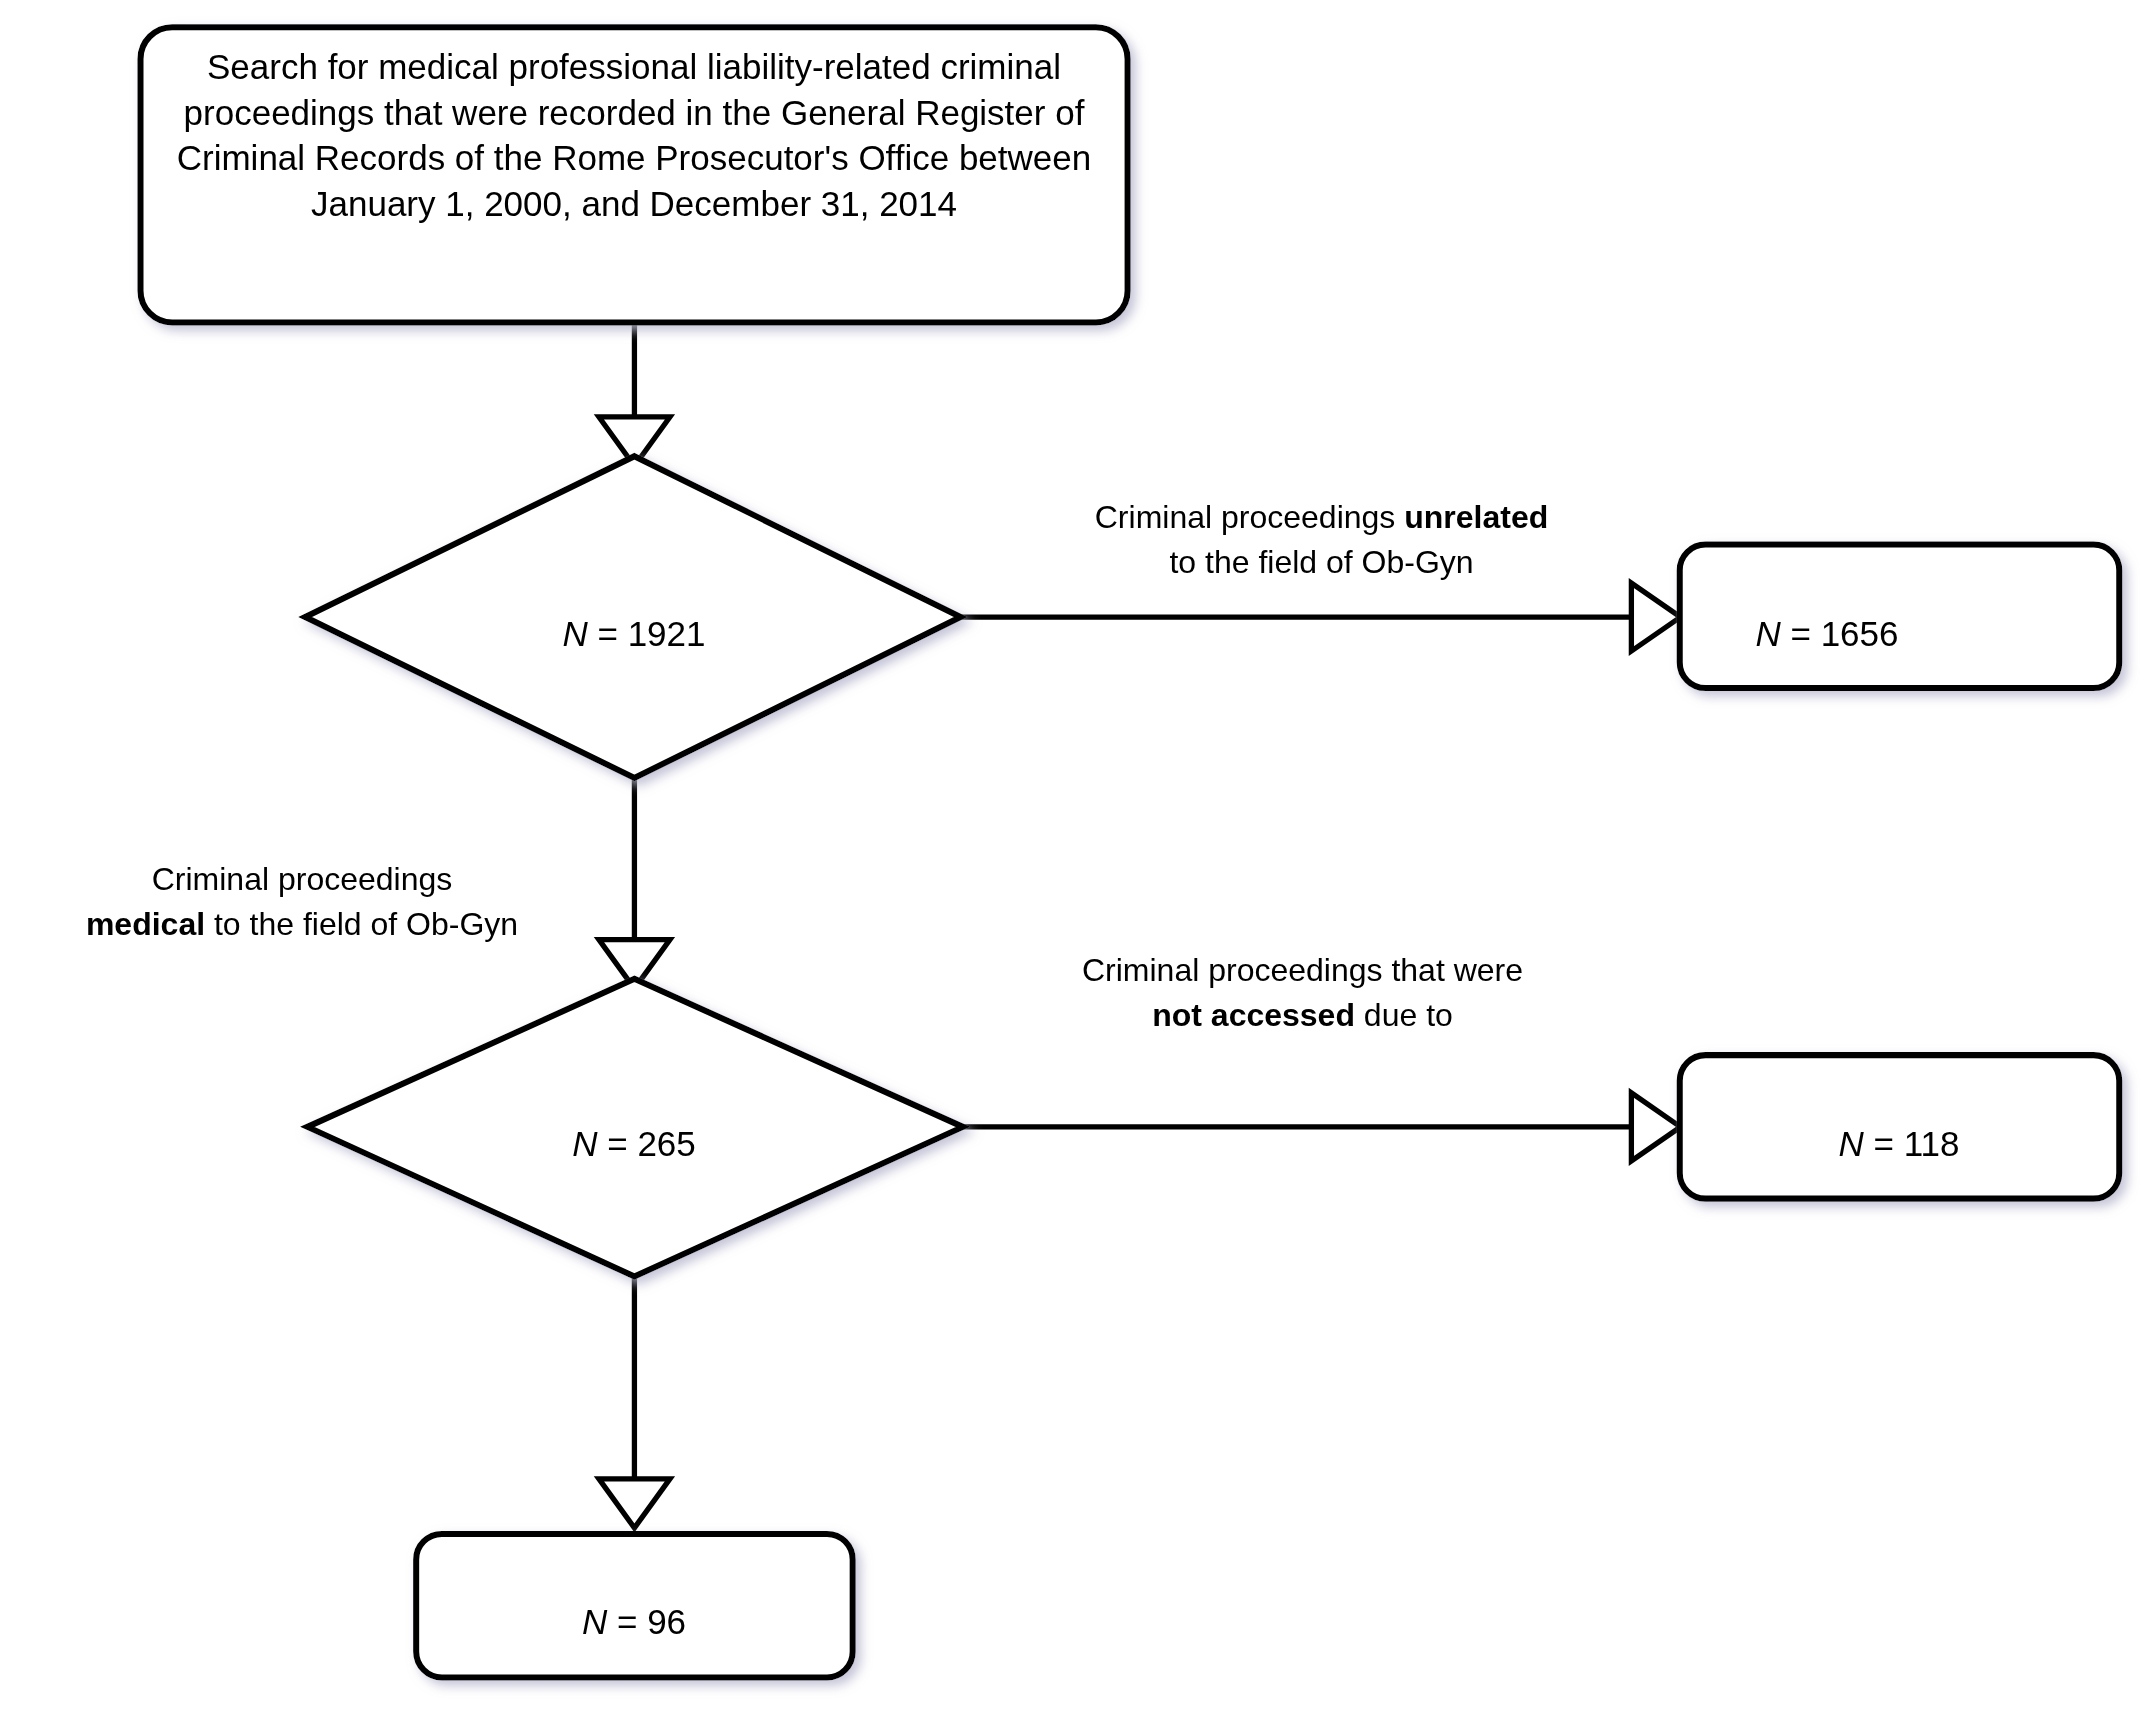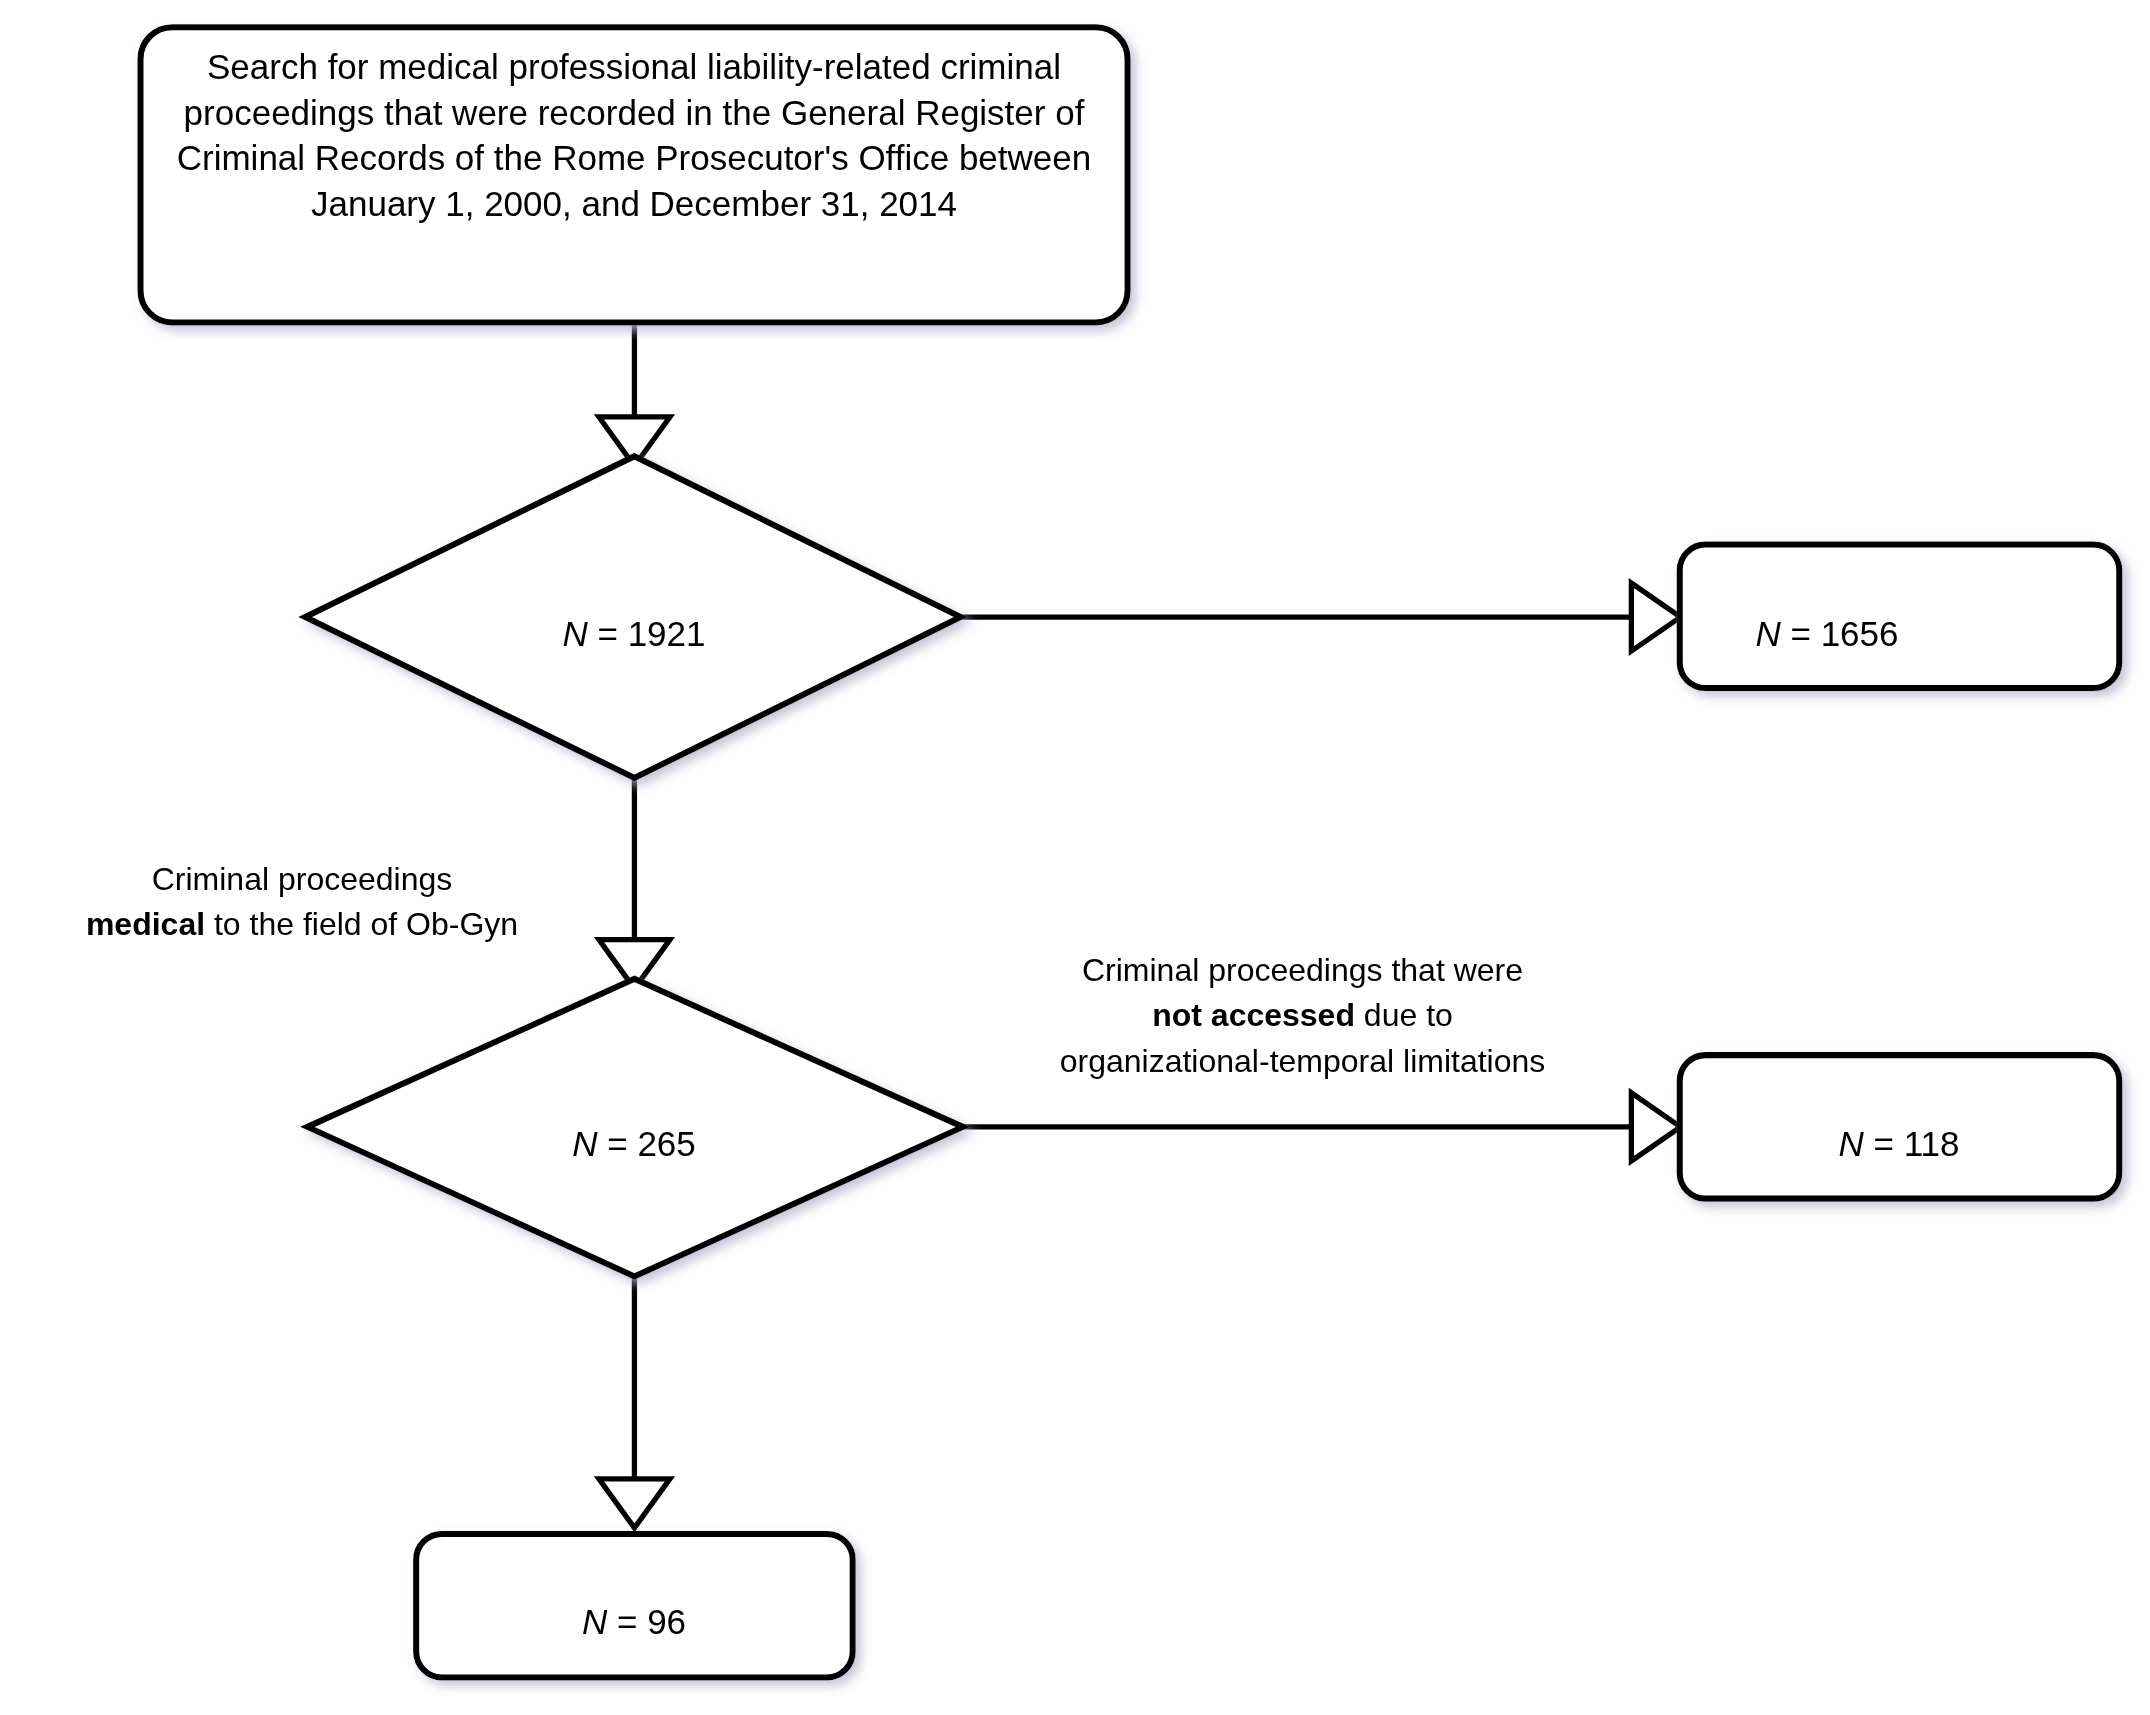--- a/index.html
+++ b/index.html
@@ -105,20 +105,21 @@
   <div class="node-text n-text" style="left:483px; top:599px; width:302px;"><span class="ital">N</span> <span>=</span> <span>1921</span></div>
 
   <div class="node-text n-text" style="left:1676px; top:599px; width:302px;"><span class="ital">N</span> <span>=</span> <span>1656</span></div>
 
   <div class="node-text n-text" style="left:483px; top:1109px; width:302px;"><span class="ital">N</span> <span>=</span> <span>265</span></div>
 
   <div class="node-text n-text" style="left:1748px; top:1109px; width:302px;"><span class="ital">N</span> <span>=</span> <span>118</span></div>
 
   <div class="node-text n-text" style="left:483px; top:1587px; width:302px;"><span class="ital">N</span> <span>=</span> <span>96</span></div>
 
+  <div class="edge-label" style="left:989px; top:495px; width:665px;"><span>Criminal proceedings </span><b>unrelated</b><br><span>to the field of Ob-Gyn</span></div>
 
   <div class="edge-label" style="left:15px; top:857px; width:574px;"><span>Criminal proceedings</span><br><b>medical</b><span> to the field of Ob-Gyn</span></div>
 
-  <div class="edge-label" style="left:959px; top:948px; width:687px;"><span>Criminal proceedings that were</span><br><b>not accessed</b><span> due to</span><br><span>organizational-temporal limitations</span></div>
+  <div class="edge-label" style="left:959px; top:948px; width:687px;"><span>Criminal proceedings that were</span><br><b>not accessed</b><span> due to</span><br></div>
 
 
 </div>
 
 
 </body></html>

